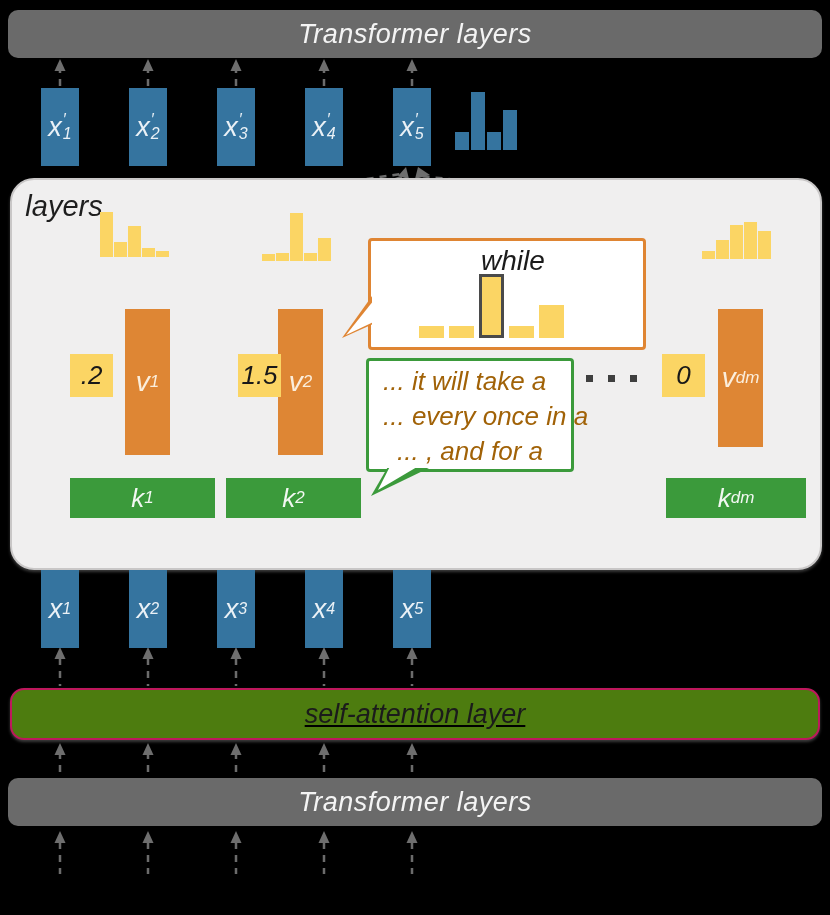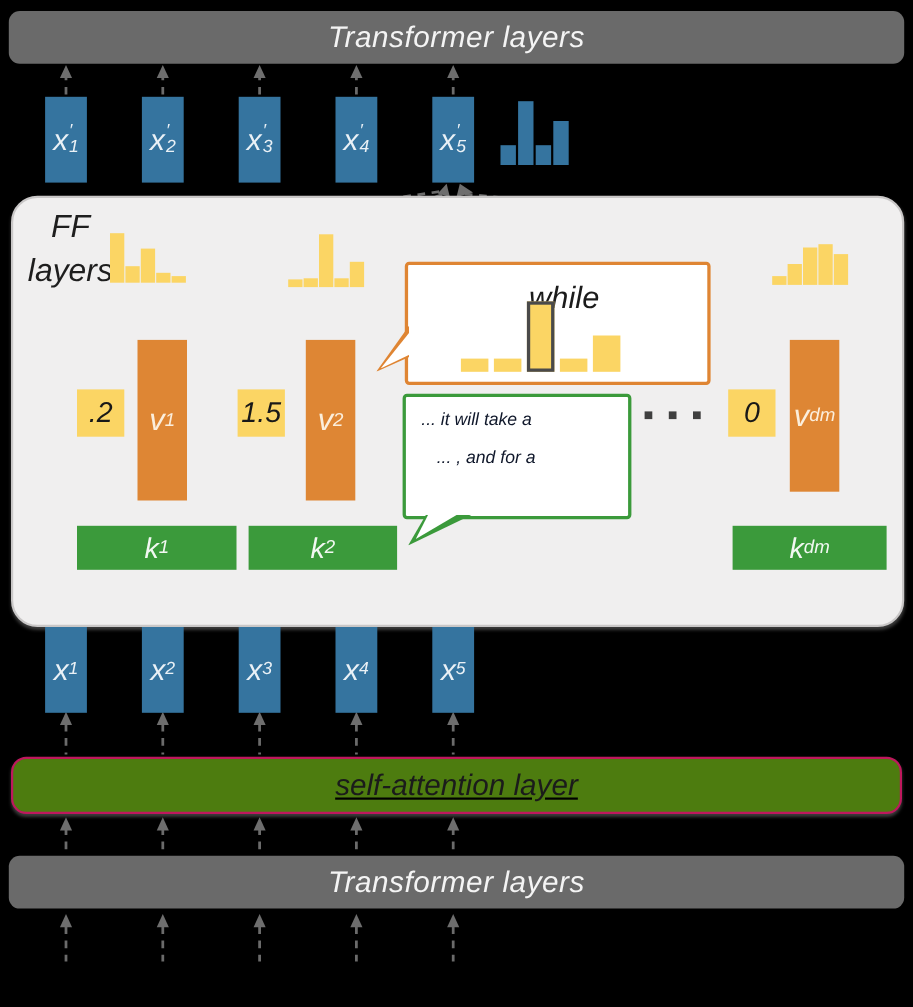--- a/index.html
+++ b/index.html
@@ -38,21 +38,21 @@
   .vbar sub,.kbar sub{font-size:17px;}
   .coef{background:#FBD564;display:flex;align-items:center;justify-content:center;color:#181818;font-size:26px;}
   .kbar{background:#3B9A3B;display:flex;align-items:center;justify-content:center;color:#F2F8F2;}
   .kbar .base{font-size:26px;}
 
   
   .bubble{background:#fff;border-radius:4px;}
   .bubble-orange{border:3px solid #DF8533;}
   .bubble-green{border:3px solid #3B9A3B;}
   .bubble .word{color:#1B1B1B;font-size:28px;}
-  .ctx-line{color:#0f172a;font-size:16px;line-height:35px;white-space:nowrap;}
+  .ctx-line{color:#a16207;font-size:26px;line-height:35px;white-space:nowrap;}
   .tail{position:absolute;}
   .tail .outer,.tail .inner{position:absolute;}
 
   .dot{width:7px;height:7px;background:#3F3F3F;display:inline-block;margin-right:15px;}
 </style>
 </head>
 <body>
 
 <div id="canvas">
 
@@ -183,21 +183,20 @@
 
   <div class="abs hist hist-blue" style="left:455px;top:92px;height:58px;">
       <div class="hbar" style="height: 18px;"></div>
       <div class="hbar" style="height: 58px;"></div>
       <div class="hbar" style="height: 18px;"></div>
       <div class="hbar" style="height: 40px;"></div>
     </div>
 
   <div class="abs ff-box" style="left:10px;top:178px;width:808px;height:388px;"></div>
   <div class="abs ff-label" style="left:16px;top:186px;">
-    <div>FF</div>
     <div>layers</div>
   </div>
 
   <div class="abs hist hist-yellow" style="left:100px;top:212px;height:45px;">
       <div class="hbar" style="height: 45px;"></div>
       <div class="hbar" style="height: 15px;"></div>
       <div class="hbar" style="height: 31px;"></div>
       <div class="hbar" style="height: 9px;"></div>
       <div class="hbar" style="height: 6px;"></div>
     </div>
@@ -225,21 +224,21 @@
       <sub>2</sub>
   </div>
   <div class="abs vbar" style="left:718px;top:309px;width:45px;height:138px;">
     <span class="base">v</span>
       <sub>dm</sub>
   </div>
 
   <div class="abs coef" style="left:70px;top:354px;width:43px;height:43px;">
     <span>.2</span>
   </div>
-  <div class="abs coef" style="left:216px;top:354px;width:43px;height:43px;">
+  <div class="abs coef" style="left:238px;top:354px;width:43px;height:43px;">
     <span>1.5</span>
   </div>
   <div class="abs coef" style="left:662px;top:354px;width:43px;height:43px;">
     <span>0</span>
   </div>
 
   <div class="abs kbar" style="left:70px;top:478px;width:145px;height:40px;">
     <span class="base">k</span>
       <sub>1</sub>
   </div>
@@ -250,36 +249,37 @@
   <div class="abs kbar" style="left:666px;top:478px;width:140px;height:40px;">
     <span class="base">k</span>
       <sub>dm</sub>
   </div>
 
   <div class="abs" style="left:586px;top:368px;">
     <span class="dot"></span><span class="dot"></span><span class="dot"></span>
   </div>
 
   <div class="abs bubble bubble-orange" style="left:368px;top:238px;width:272px;height:106px;">
-    <span class="word abs" style="left:110px;top:14px;">while</span>
+    <span class="word abs" style="left:110px;top:4px;">while</span>
     <div class="abs hist hist-bubble" style="left:48px;bottom:9px;height:64px;">
         <div class="hbar" style="height: 12px;"></div>
         <div class="hbar" style="height: 12px;"></div>
         <div class="hbar hl" style="height: 64px;"></div>
         <div class="hbar" style="height: 12px;"></div>
         <div class="hbar" style="height: 33px;"></div>
       </div>
     <div class="tail" style="left:-29px;top:55px;width:30px;height:42px;">
       <div class="outer" style="left:0;top:0;width:30px;height:42px;background:#DF8533;clip-path:polygon(100% 0,0 100%,100% 68%);"></div>
       <div class="inner" style="left:4px;top:4px;width:28px;height:35px;background:#fff;clip-path:polygon(100% 0,0 100%,100% 62%);"></div>
     </div>
   </div>
 
   <div class="abs bubble bubble-green" style="left:366px;top:358px;width:202px;height:108px;padding:0 0 0 0;">
     <div class="ctx-line" style="margin:3px 0 0 14px;">... it will take a</div>
+    <div class="ctx-line" style="margin:0 0 0 14px;">... every once in a</div>
     <div class="ctx-line" style="margin:0 0 0 28px;">... , and for a</div>
     <div class="tail" style="left:2px;bottom:-27px;width:58px;height:28px;">
       <div class="outer" style="left:0;top:0;width:58px;height:28px;background:#3B9A3B;clip-path:polygon(28% 0,100% 0,0 100%);"></div>
       <div class="inner" style="left:7px;top:-4px;width:44px;height:26px;background:#fff;clip-path:polygon(30% 0,100% 0,0 100%);"></div>
     </div>
   </div>
 
   <div class="abs token" style="left:41px;top:570px;">
     <span class="base">x</span>
       <sub>1</sub>

